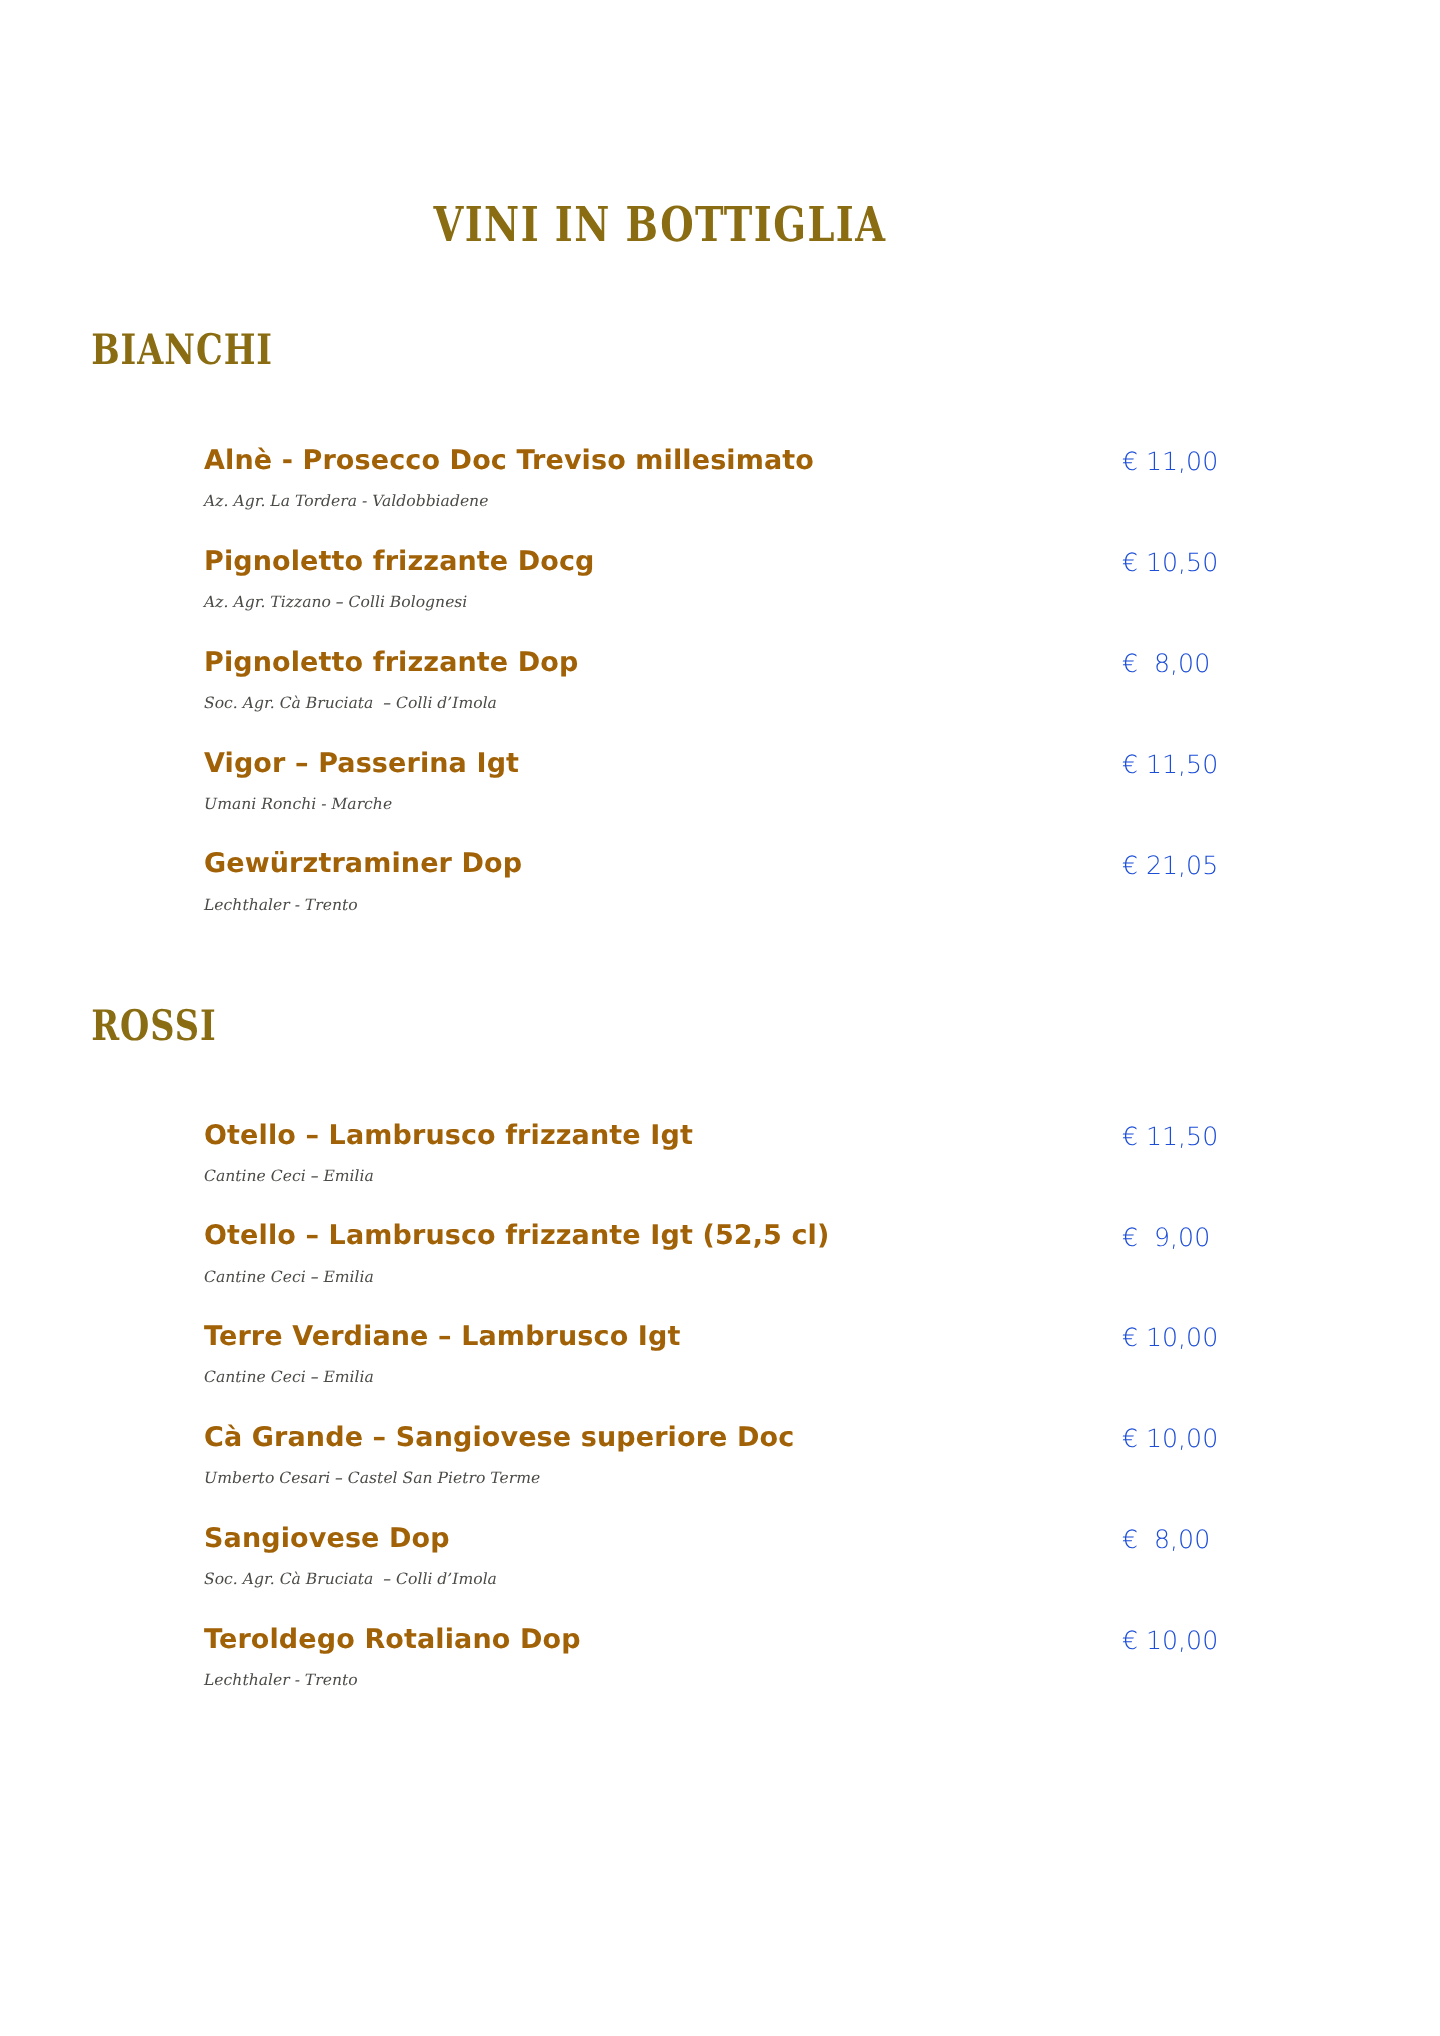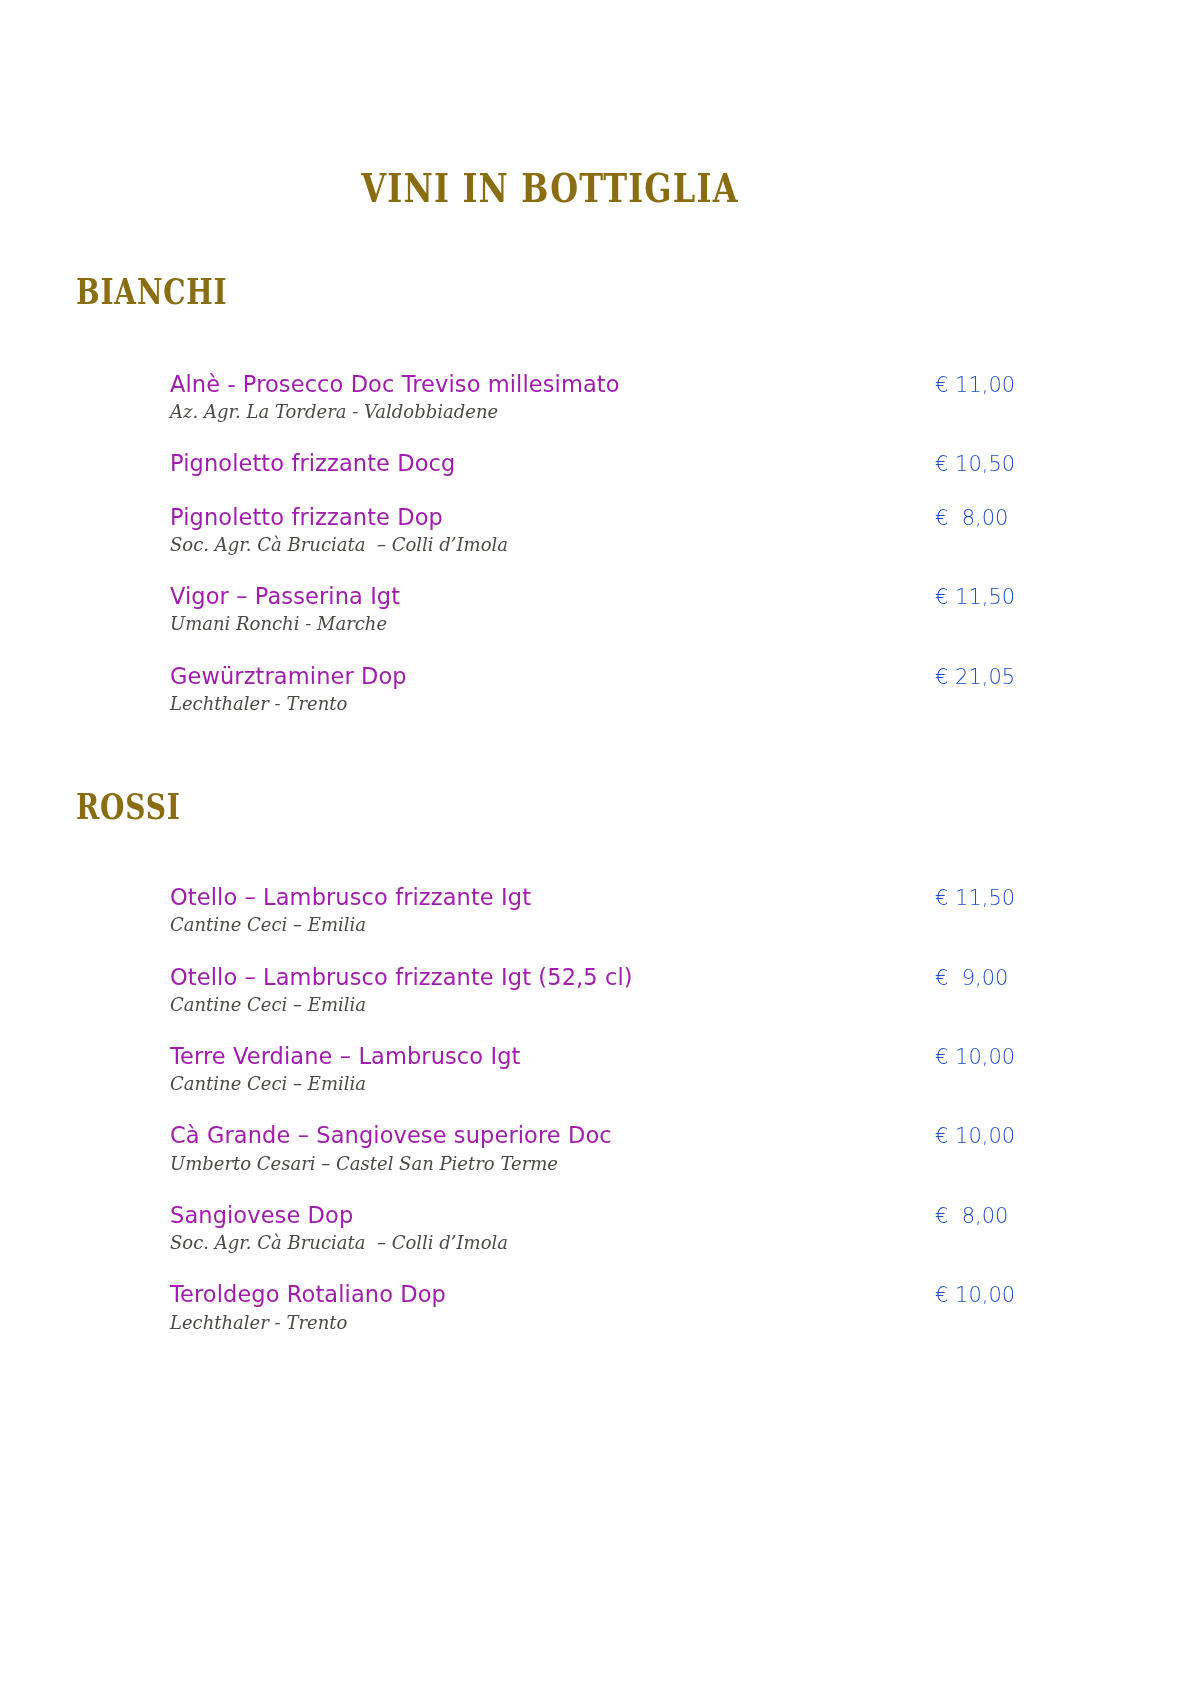--- a/index.html
+++ b/index.html
@@ -86,36 +86,36 @@
     margin: 0 0 27px 0;
     padding: 0 305px 0 170px;
   }
 
   .wine-item:last-child {
     margin-bottom: 0;
   }
 
   .wine-name {
     font-family: "DejaVu Sans", sans-serif;
-    font-weight: 400;
+    font-weight: 700;
     font-size: 22.5px;
     line-height: 1.16;
-    color: #a21caf;
+    color: #a16207;
     letter-spacing: 0.1px;
     white-space: pre;
   }
 
   .wine-producer {
     font-family: "DejaVu Serif", serif;
     font-style: italic;
     font-weight: 400;
-    font-size: 18px;
+    font-size: 13px;
     line-height: 1.3;
     color: #4a4a46;
-    margin-top: 3px;
+    margin-top: 14px;
     white-space: pre;
   }
 
   .wine-price {
     position: absolute;
     top: 2px;
     right: 0;
     width: 305px;
     text-align: left;
     padding-left: 0;
@@ -149,20 +149,21 @@
     <h2 class="section-heading">BIANCHI</h2>
 
     <ul class="wine-list">
       <li class="wine-item">
         <div class="wine-name">Alnè - Prosecco Doc Treviso millesimato</div>
         <div class="wine-producer">Az. Agr. La Tordera - Valdobbiadene</div>
         <div class="wine-price"><span class="wine-price-inner">€ 11,00</span></div>
       </li>
       <li class="wine-item">
         <div class="wine-name">Pignoletto frizzante Docg</div>
+        <div class="wine-producer">Az. Agr. Tizzano – Colli Bolognesi</div>
         <div class="wine-price"><span class="wine-price-inner">€ 10,50</span></div>
       </li>
       <li class="wine-item">
         <div class="wine-name">Pignoletto frizzante Dop</div>
         <div class="wine-producer">Soc. Agr. Cà Bruciata  – Colli d’Imola</div>
         <div class="wine-price"><span class="wine-price-inner">€  8,00</span></div>
       </li>
       <li class="wine-item">
         <div class="wine-name">Vigor – Passerina Igt</div>
         <div class="wine-producer">Umani Ronchi - Marche</div>

